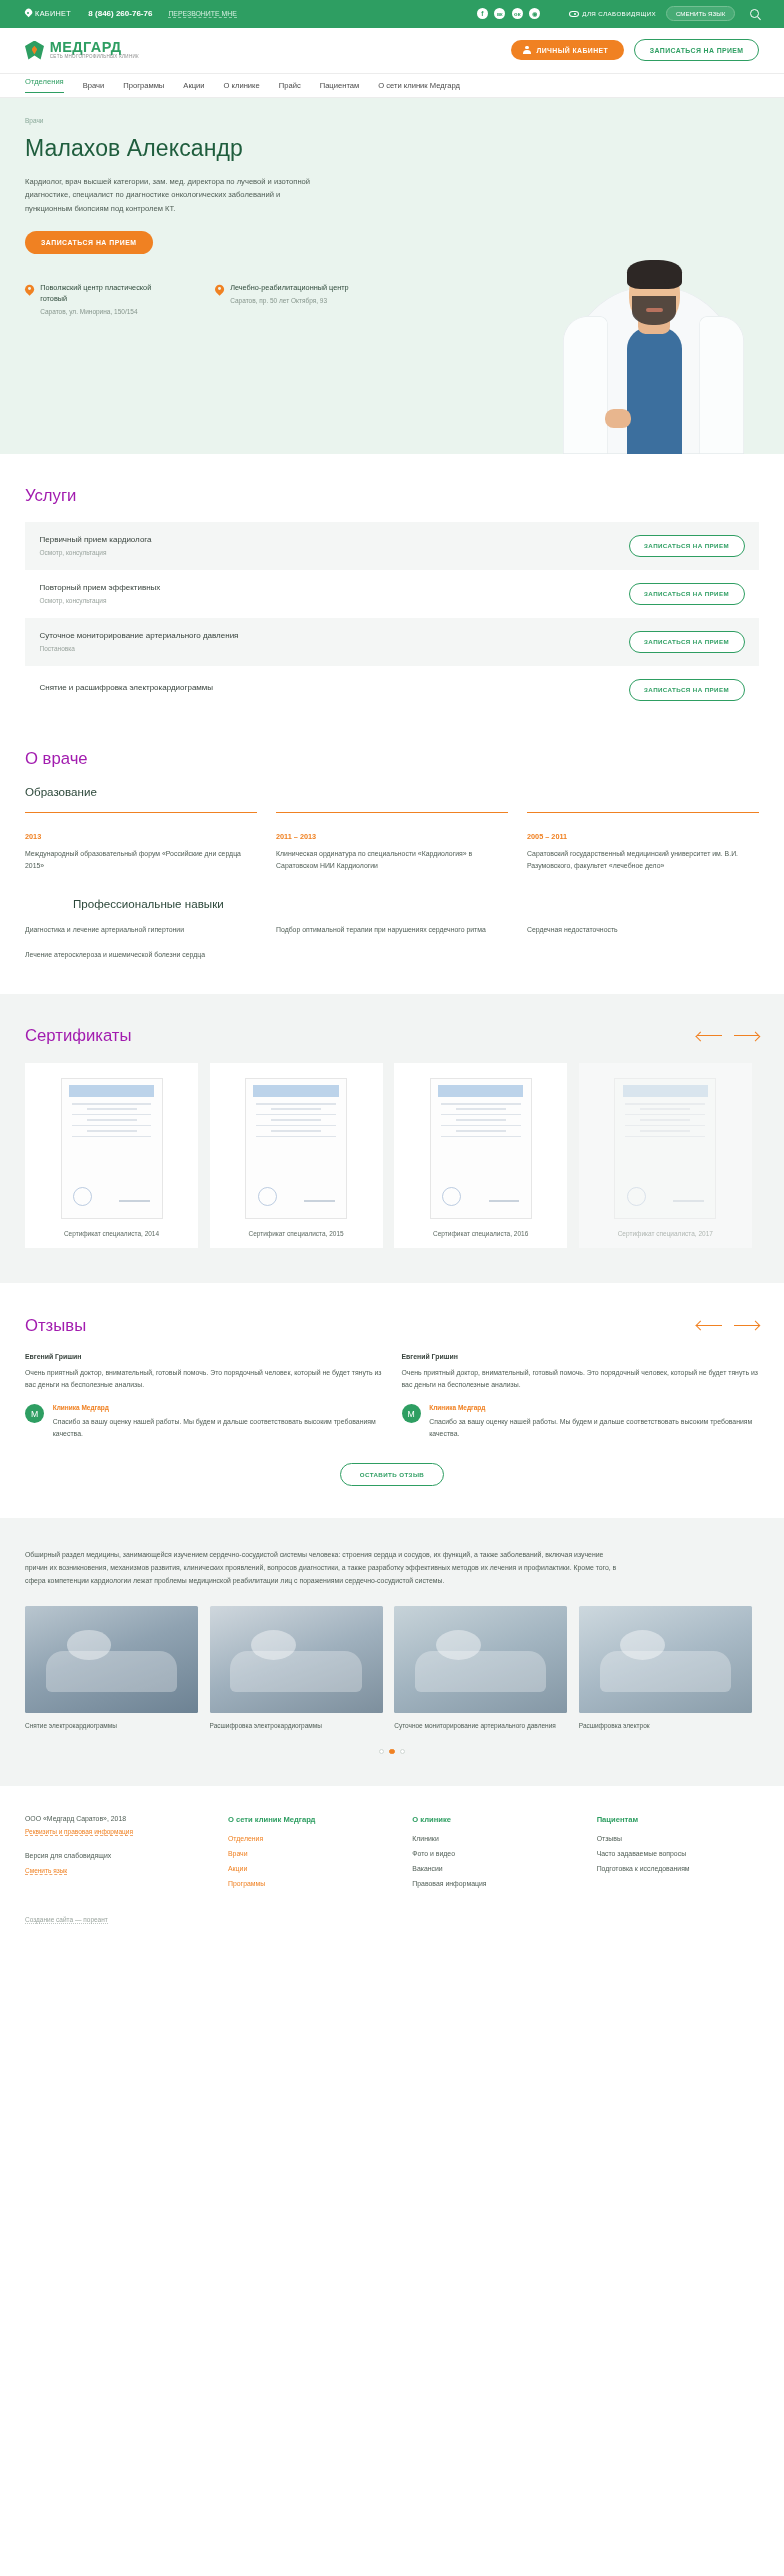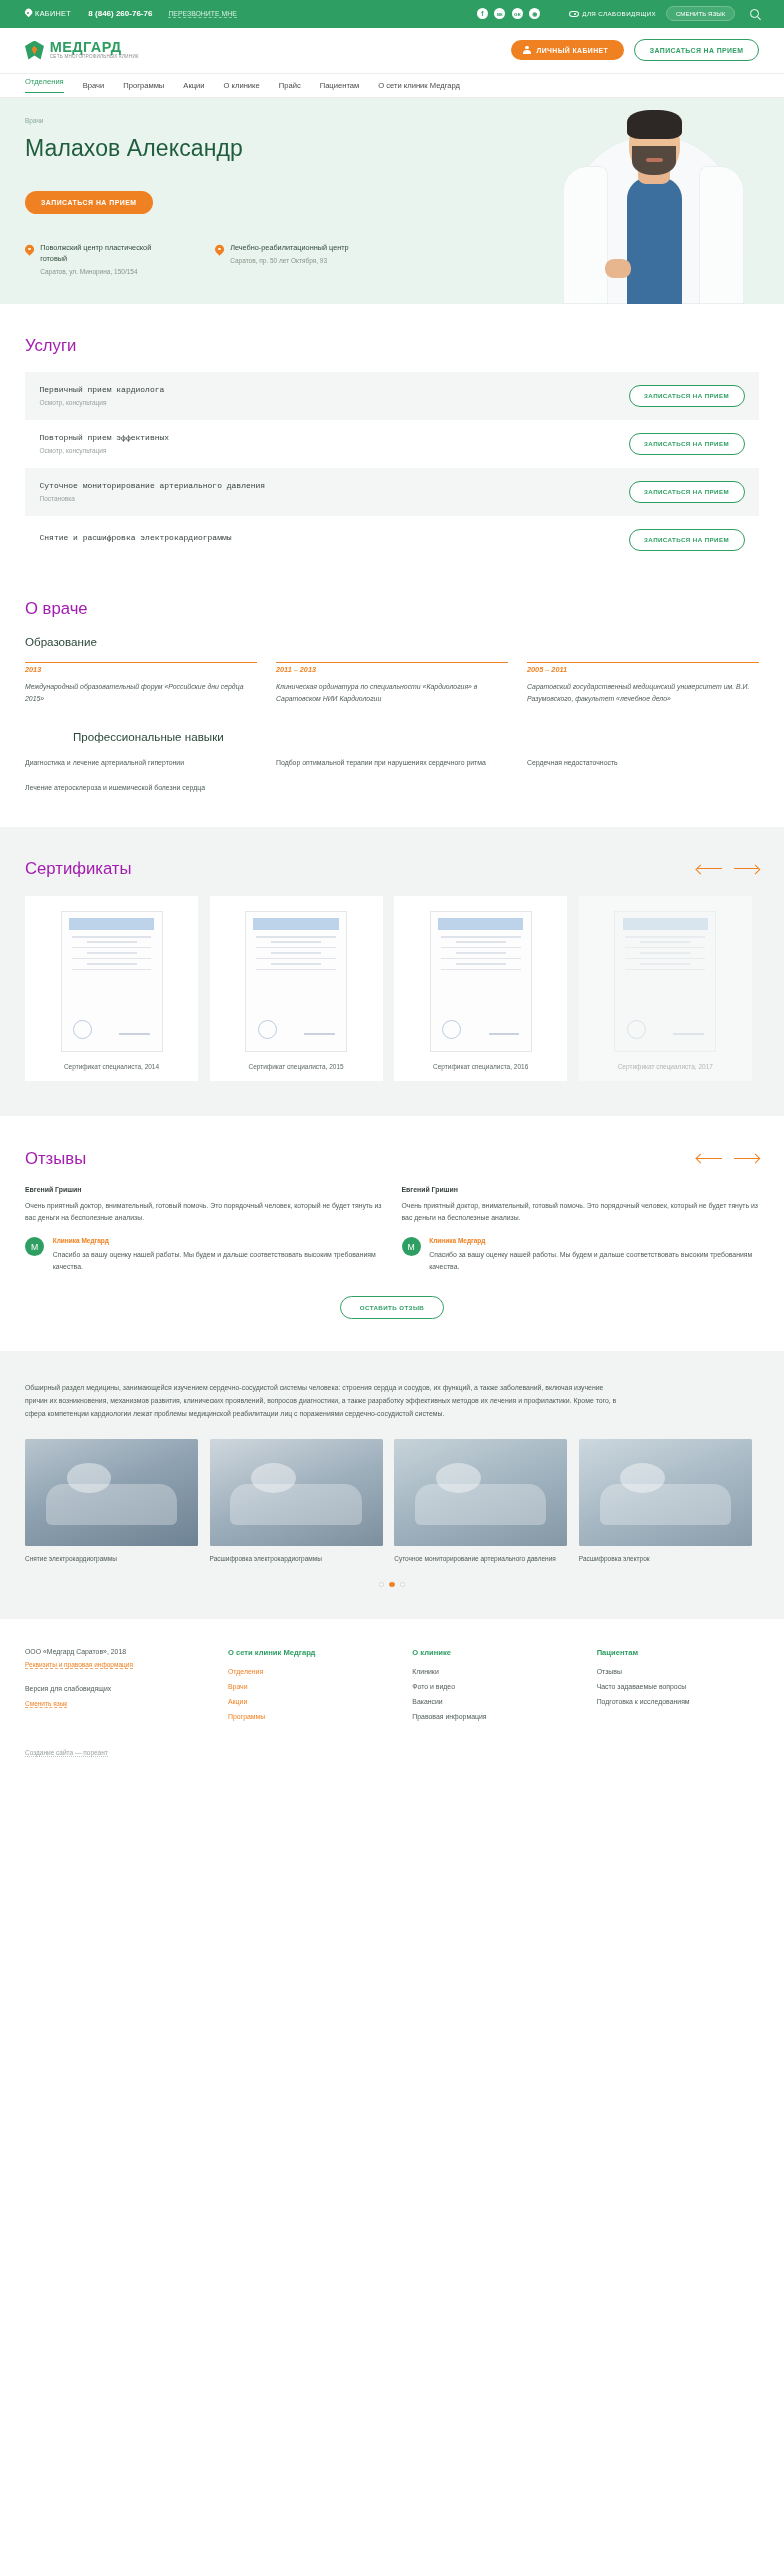--- a/index.html
+++ b/index.html
@@ -107,21 +107,21 @@
   .nav {
     height: 25px; display: flex; align-items: center; gap: 19px;
     padding: 0 25px; border-top: 0.7px solid #ececec; border-bottom: 0.7px solid #ececec;
     font-size: 7.6px;
   }
   .nav a { color: #4a4a4a; text-decoration: none; }
   .nav a.active { color: #2e9e62; border-bottom: 1.5px solid #2e9e62; padding-bottom: 6.5px; }
 
   
   .hero {
-    background: #eaf4ee; padding: 19px 25px 0 25px; position: relative; height: 206px;
+    background: #eaf4ee; padding: 19px 25px 0 25px; position: relative; height: 356px;
     overflow: hidden;
   }
   .crumb { font-size: 6.5px; color: #8aa99a; margin-bottom: 11.6px; }
   .doctor-name {
     font-size: 23px; font-weight: normal; color: #1f5d3d; letter-spacing: 0.1px; margin-bottom: 13px;
   }
   .doctor-desc { font-size: 7.6px; line-height: 1.75; color: #4f5d55; max-width: 290px; }
   .btn-hero {
     margin-top: 16px; background: #f08122; color: #fff; border: none; border-radius: 13px;
     font-size: 6.9px; font-weight: bold; letter-spacing: 0.5px; padding: 8px 16px; cursor: pointer;
@@ -192,32 +192,32 @@
 
   
   .section { padding: 32px 25px 0 25px; }
   .sec-title { font-size: 16.7px; color: #a21caf; font-weight: normal; margin-bottom: 16px; }
 
   
   .srv-row {
     display: flex; align-items: center; padding: 13px 14.5px; gap: 14.5px;
   }
   .srv-row.alt { background: #f4f6f5; }
-  .srv-title { font-size: 8px; color: #37423c; margin-bottom: 4.4px; font-family: Liberation Mono, monospace; }
+  .srv-title { font-size: 8px; color: #37423c; margin-bottom: 4.4px; }
   .srv-sub { font-size: 6.5px; color: #9aa49e; }
   .btn-srv {
     margin-left: auto; background: #fff; color: #2e9e62; border: 0.7px solid #2e9e62;
     border-radius: 11.6px; font-size: 6.2px; font-weight: bold; letter-spacing: 0.4px;
     padding: 6.5px 14.5px; cursor: pointer; white-space: nowrap;
   }
 
   
   .sub-head { font-size: 11.6px; color: #2b4739; margin: 4.4px 0 14.5px 0; font-weight: normal; }
   .edu-grid { display: grid; grid-template-columns: repeat(3, 1fr); gap: 0 19px; }
-  .edu-col { border-top: 1.5px solid #f08122; padding-top: 2px; font-style: italic; }
+  .edu-col { border-top: 1.5px solid #f08122; padding-top: 19px; }
   .edu-year { font-size: 7.3px; color: #f08122; font-weight: bold; margin-bottom: 7.3px; }
   .edu-text { font-size: 6.9px; line-height: 1.7; color: #4f5d55; }
   .skills-grid { display: grid; grid-template-columns: repeat(3, 1fr); gap: 13px 19px; margin-top: 2.9px; }
   .skill { font-size: 6.9px; line-height: 1.7; color: #4f5d55; }
 
   
   .grey-band { background: #f2f4f3; padding: 32px 25px 35px 25px; margin-top: 33px; }
   .band-head { display: flex; align-items: center; margin-bottom: 17.4px; }
   .arrows { margin-left: auto; display: flex; gap: 11.6px; }
   .arrow {
@@ -349,20 +349,21 @@
   <a href="#">Акции</a>
   <a href="#">О клинике</a>
   <a href="#">Прайс</a>
   <a href="#">Пациентам</a>
   <a href="#">О сети клиник Медгард</a>
 </div>
 
 <div class="hero">
   <div class="crumb">Врачи</div>
   <h1 class="doctor-name">Малахов Александр</h1>
+  <div class="doctor-desc">Кардиолог, врач высшей категории, зам. мед. директора по лучевой и изотопной диагностике, специалист по диагностике онкологических заболеваний и пункционным биопсиям под контролем КТ.</div>
   <button class="btn-hero">ЗАПИСАТЬСЯ НА ПРИЕМ</button>
 
   <div class="clinics">
     <div class="clinic">
       <span class="pin"></span>
       <span>
         <span class="clinic-name" style="display:block">Поволжский центр пластической готовый</span>
         <span class="clinic-addr" style="display:block">Саратов, ул. Минорина, 150/154</span>
       </span>
     </div>

